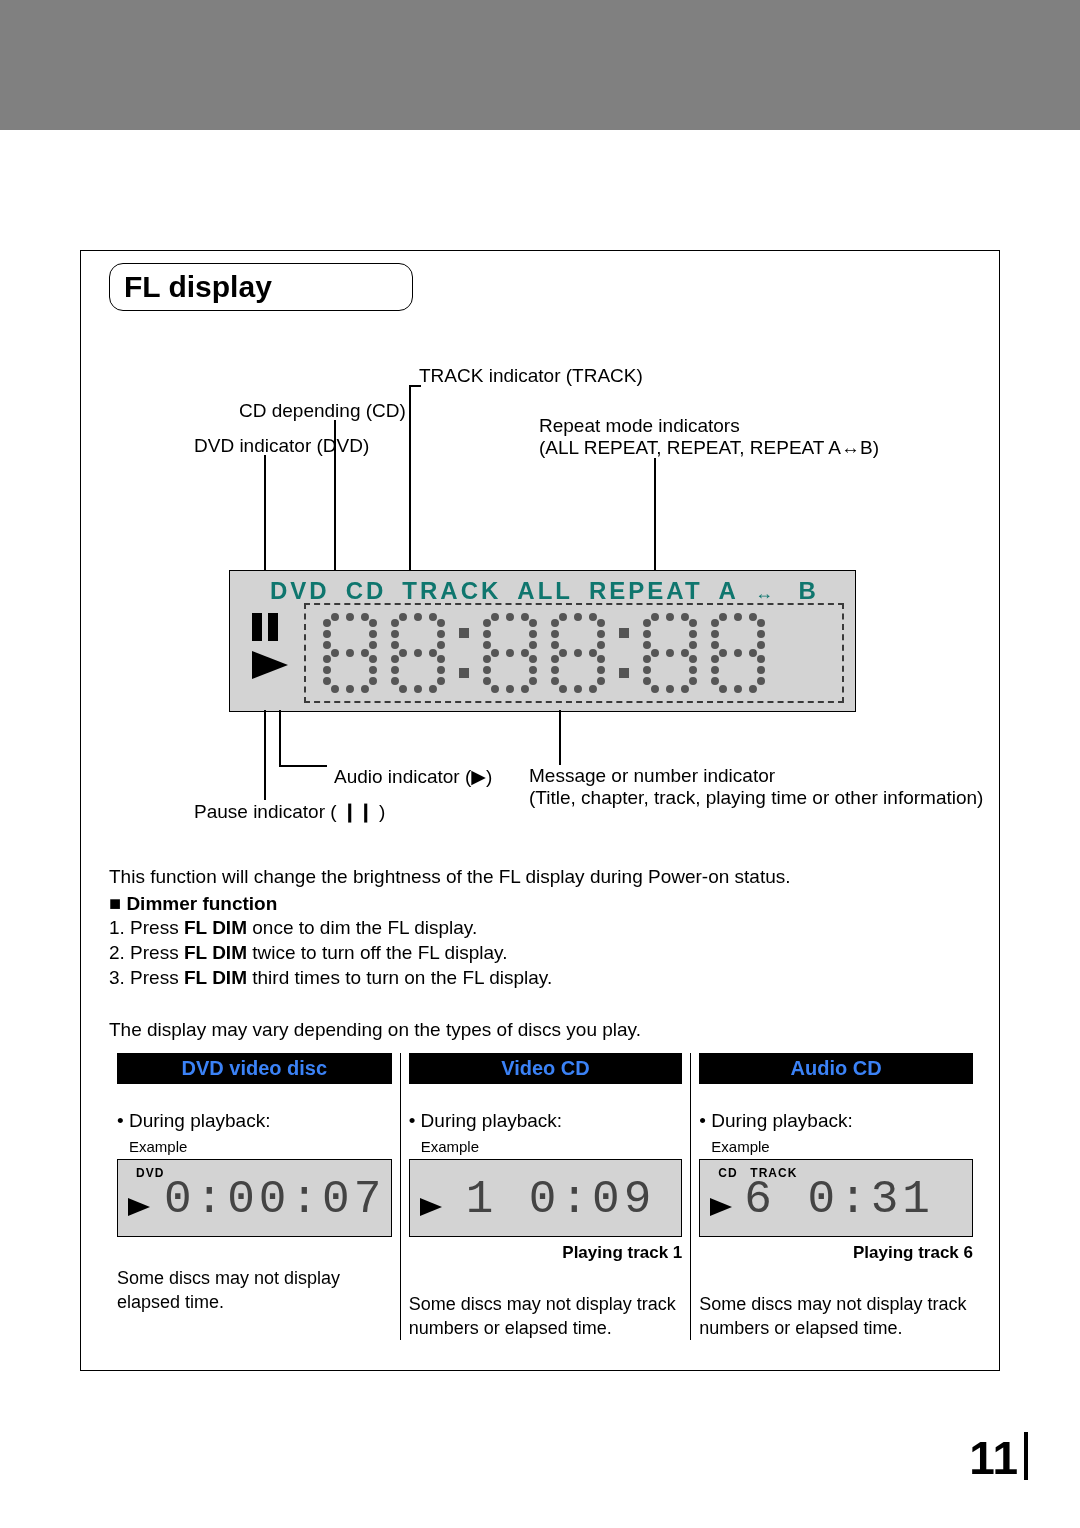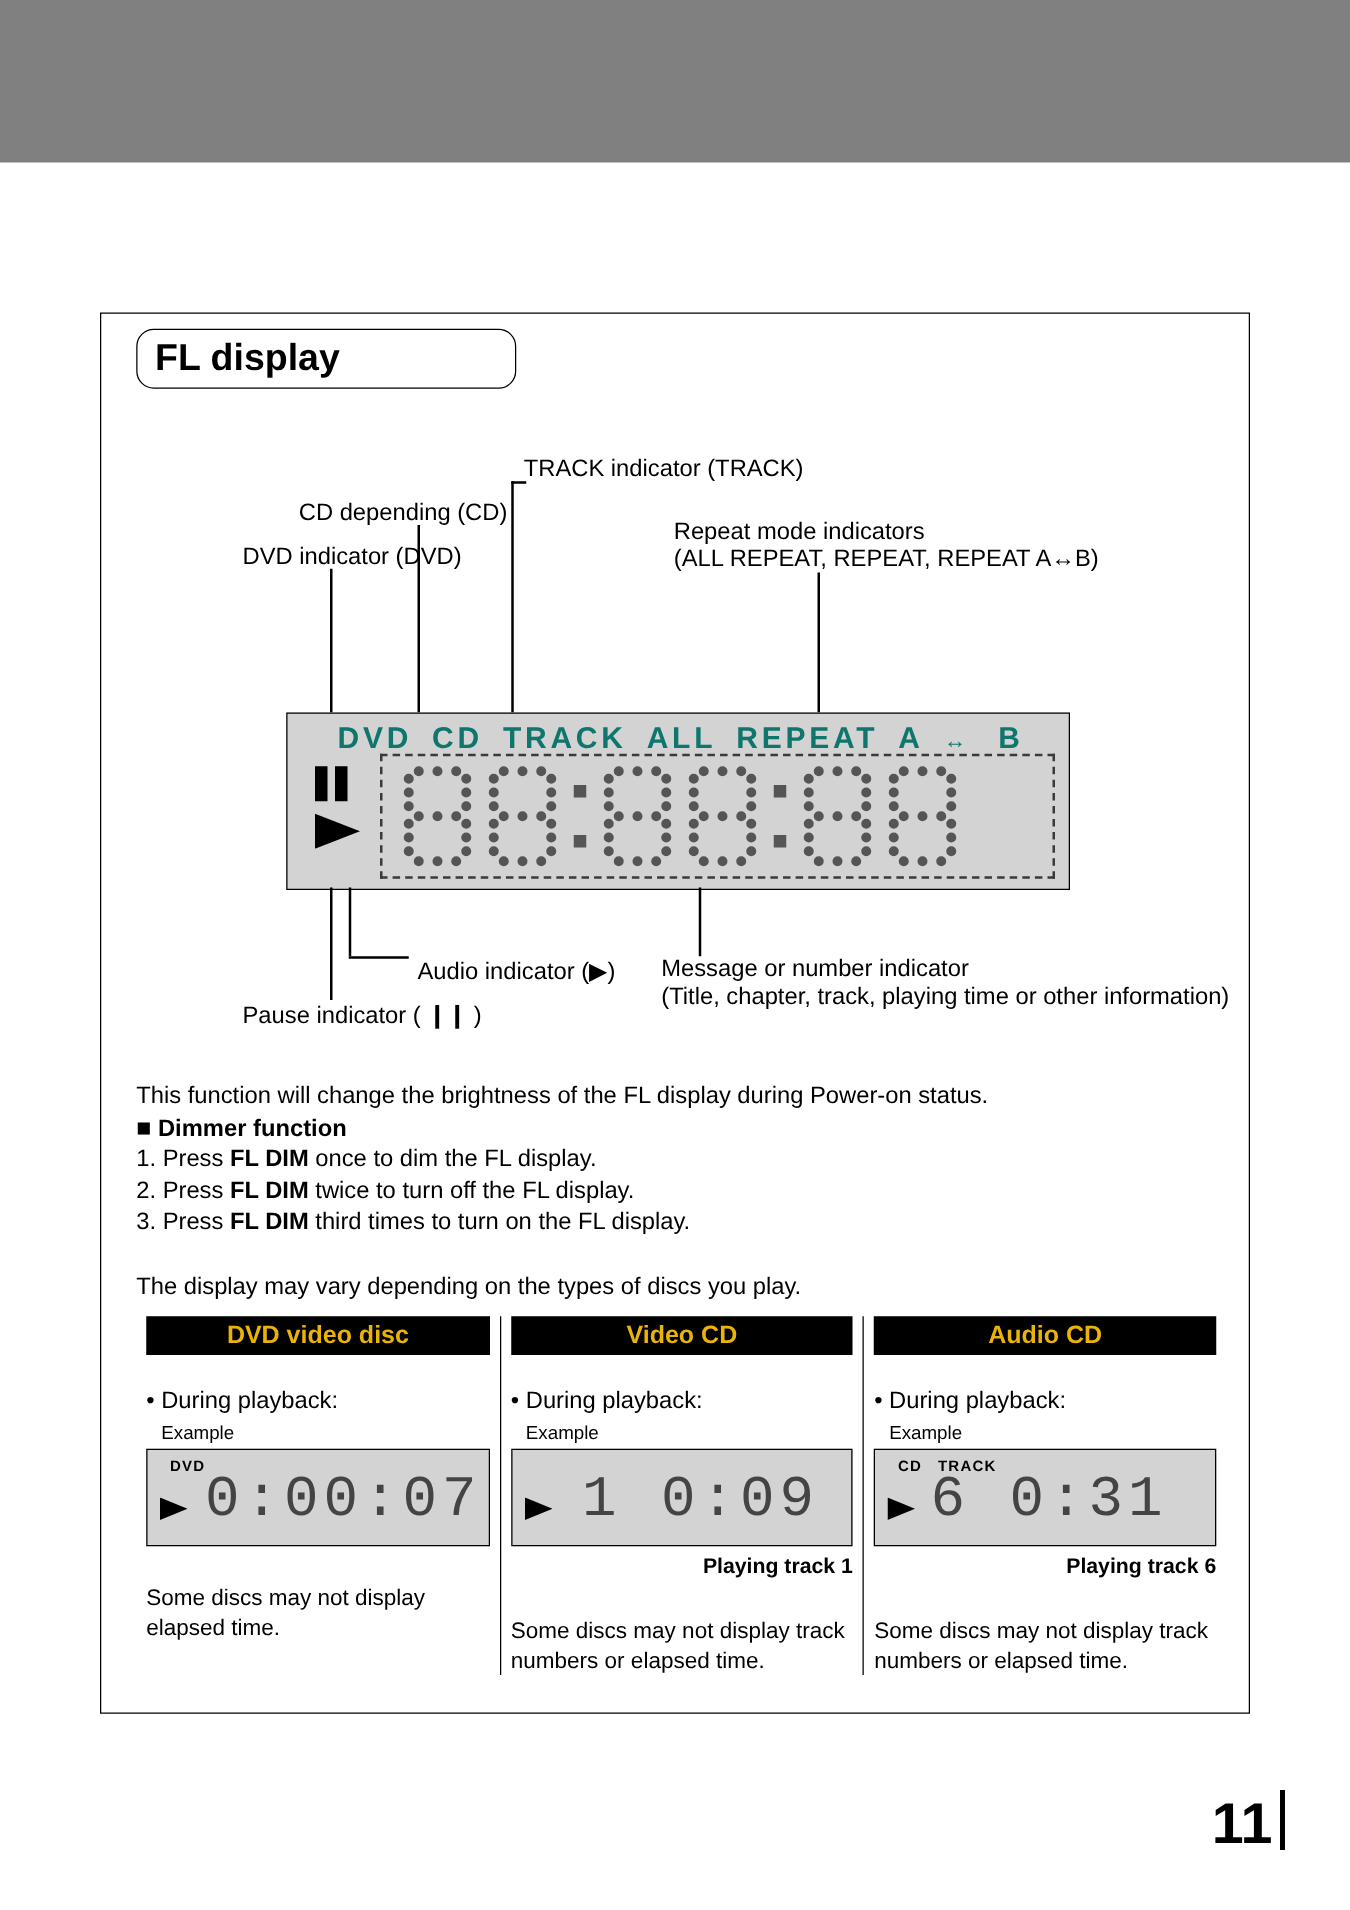--- a/index.html
+++ b/index.html
@@ -142,21 +142,21 @@
   
   .cols {
     display: grid;
     grid-template-columns: 1fr 1fr 1fr;
     margin-top: 10px;
   }
   .col { padding: 0 8px; }
   .col + .col { border-left: 1px solid #000; }
   .col-title {
     background: #000;
-    color: #eab308;
+    color: #3b82f6;
     font-weight: bold;
     text-align: center;
     font-size: 20px;
     padding: 4px 0;
     margin-bottom: 26px;
   }
   .bullet-line { font-size: 19px; }
   .ex-label { font-size: 15px; margin-top: 6px; margin-left: 12px; }
   .mini-display {
     background: #d3d3d3;

